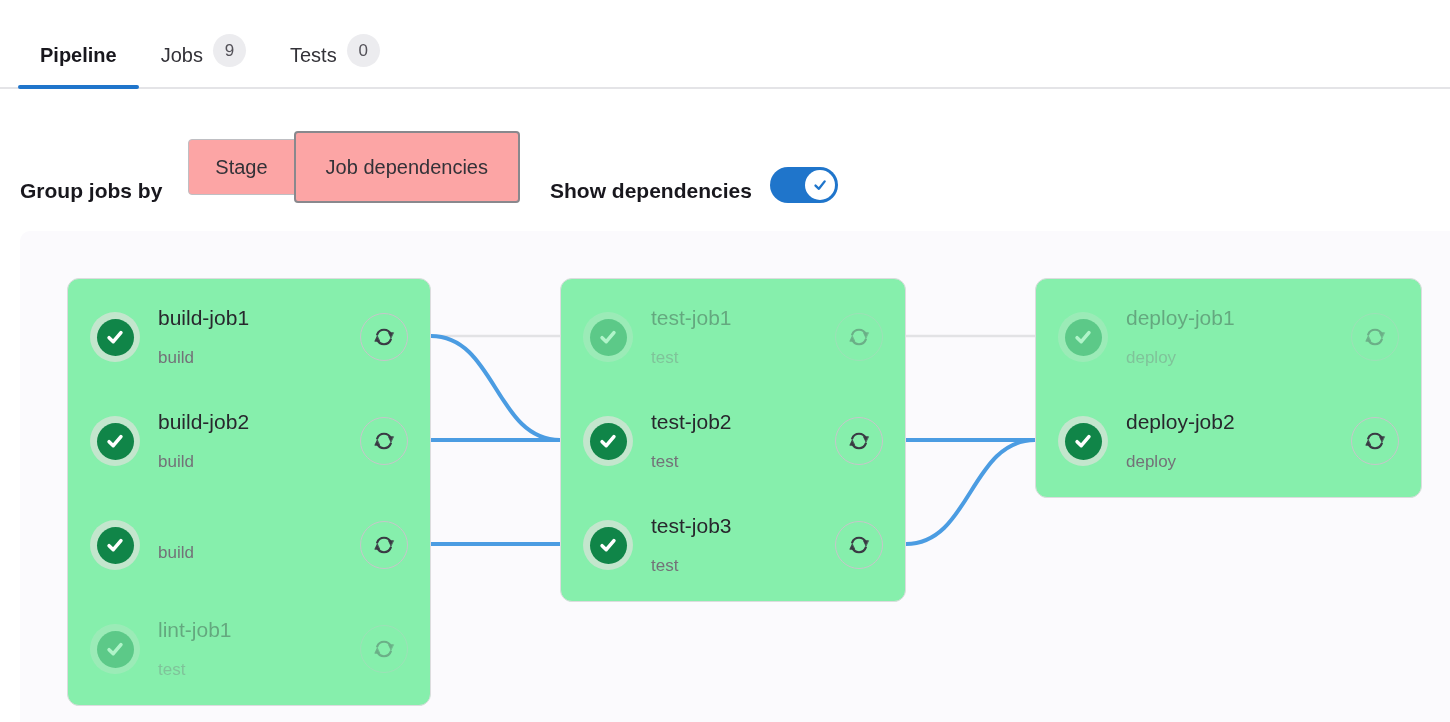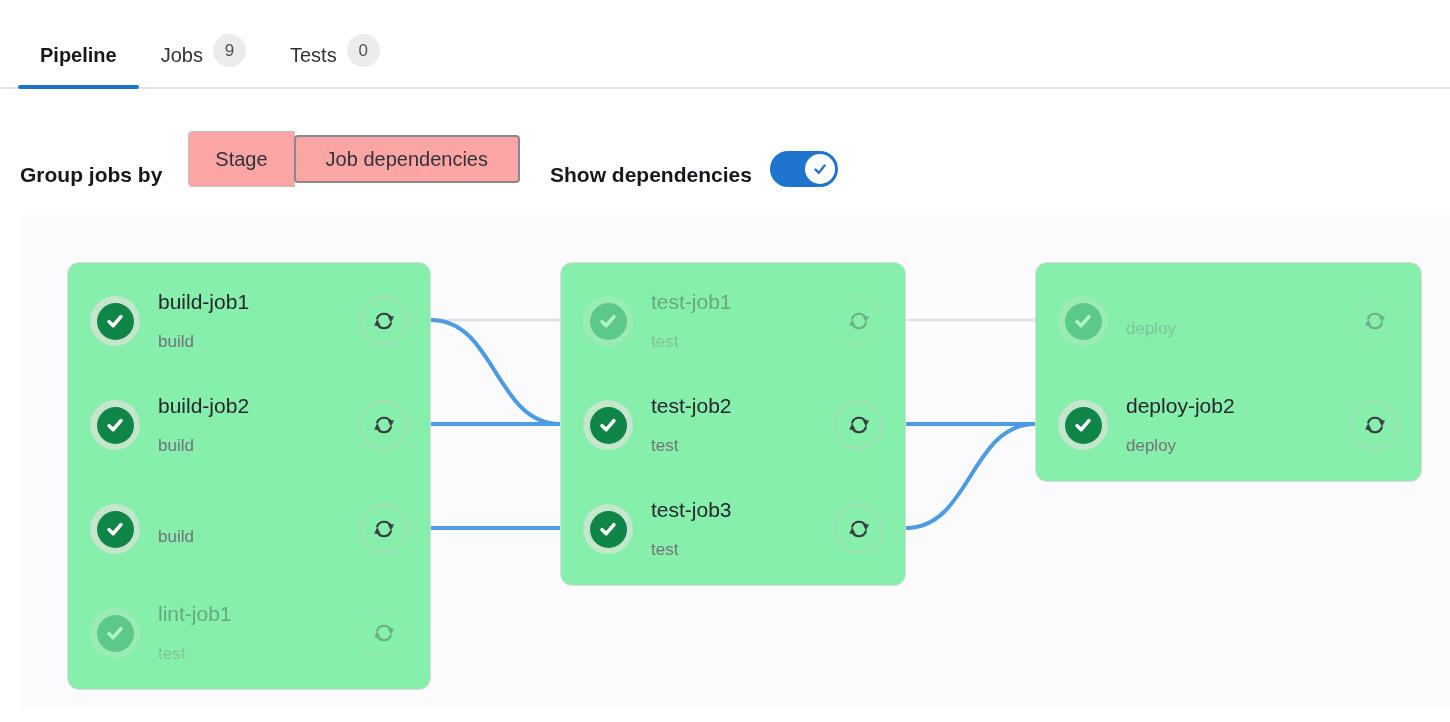--- a/index.html
+++ b/index.html
@@ -18,21 +18,21 @@
            min-width:33px; height:33px; padding:0 9px; border-radius:17px;
            display:inline-flex; align-items:center; justify-content:center; }
 
   
   .controls { display:flex; align-items:flex-end; margin:42px 0 0 20px; }
   .ctl-label { font-size:21px; font-weight:bold; color:#18171d; }
   .segmented { display:flex; align-items:center; margin-left:26px; }
   .seg-btn { background:#fca5a5; font-size:20px; color:#333238; height:56px;
              padding:0 26px; border:1px solid #bfbfc3; border-radius:4px 0 0 4px;
              cursor:pointer; font-family:inherit; }
-  .seg-btn.selected { border:2px solid #89888d; border-radius:4px; height:48px;
+  .seg-btn.selected { border:2px solid #89888d; border-radius:4px; height:72px;
              margin-left:-1px; padding:0 30px; }
   .show-label { font-size:21px; font-weight:bold; color:#18171d; margin-left:30px; }
   .toggle { width:68px; height:36px; border-radius:18px; background:var(--accent);
             margin-left:18px; position:relative; border:none; cursor:pointer; }
   .toggle .knob { position:absolute; top:3px; right:3px; width:30px; height:30px;
             border-radius:50%; background:#fff; display:flex; align-items:center;
             justify-content:center; }
 
   
   .graph { position:relative; margin:28px 0 0 20px; width:1440px; height:494px;
@@ -265,20 +265,21 @@
     <div class="job-card" style="left: 1015px; top: 47px; width: 387px; height: 220px;">
       <div class="job-row dimmed">
         <span class="status-circle">
           <span class="status-inner">
             <svg width="22" height="22" viewBox="0 0 20 20">
               <polyline points="4.6 10.6 8.4 14.3 15.4 6" fill="none" stroke="#ffffff" stroke-width="3.2" stroke-linecap="round" stroke-linejoin="round"></polyline>
             </svg>
           </span>
         </span>
         <span class="job-text">
+          <span class="job-name">deploy-job1</span>
           <span class="job-stage">deploy</span>
         </span>
         <button class="retry-btn">
           <svg width="26" height="26" viewBox="0 0 20 20">
             <g fill="#3a3a44" stroke="#3a3a44" stroke-width="1.7" stroke-linecap="round">
               <path d="M4.74 8.1 A5.6 5.6 0 0 1 15.26 8.1" fill="none"></path>
               <path d="M15.26 11.9 A5.6 5.6 0 0 1 4.74 11.9" fill="none"></path>
               <path d="M15.26 10.6 L13.46 6.7 L17.06 6.7 Z" stroke-width="0.6"></path>
               <path d="M4.74 9.4 L2.94 13.3 L6.54 13.3 Z" stroke-width="0.6"></path>
             </g>

